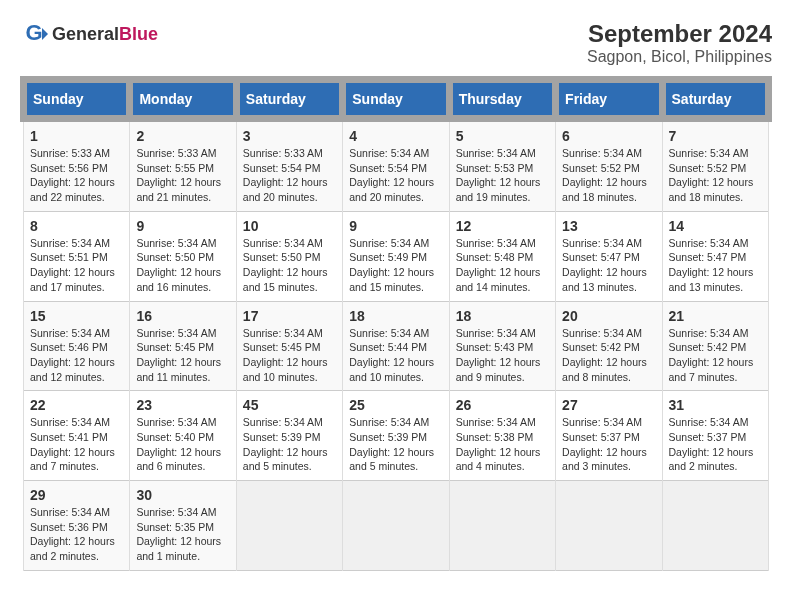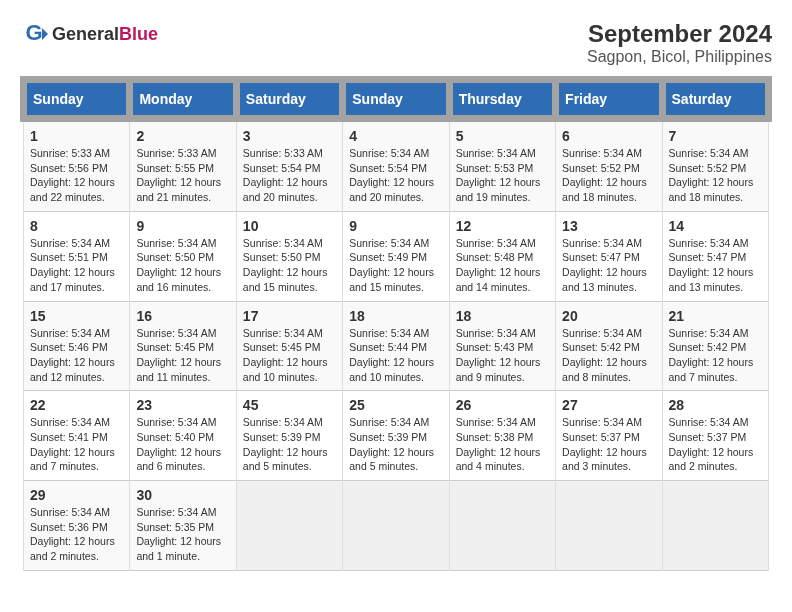--- a/index.html
+++ b/index.html
@@ -322,21 +322,21 @@
 and 4 minutes.</div>
         </td>
         <td>
           <span class="day-number">27</span>
           <div class="day-info" style="white-space: pre-line;">Sunrise: 5:34 AM
 Sunset: 5:37 PM
 Daylight: 12 hours
 and 3 minutes.</div>
         </td>
         <td>
-          <span class="day-number">28</span>
+          <span class="day-number">31</span>
           <div class="day-info" style="white-space: pre-line;">Sunrise: 5:34 AM
 Sunset: 5:37 PM
 Daylight: 12 hours
 and 2 minutes.</div>
         </td>
       </tr>
       <tr>
         <td>
           <span class="day-number">29</span>
           <div class="day-info" style="white-space: pre-line;">Sunrise: 5:34 AM

